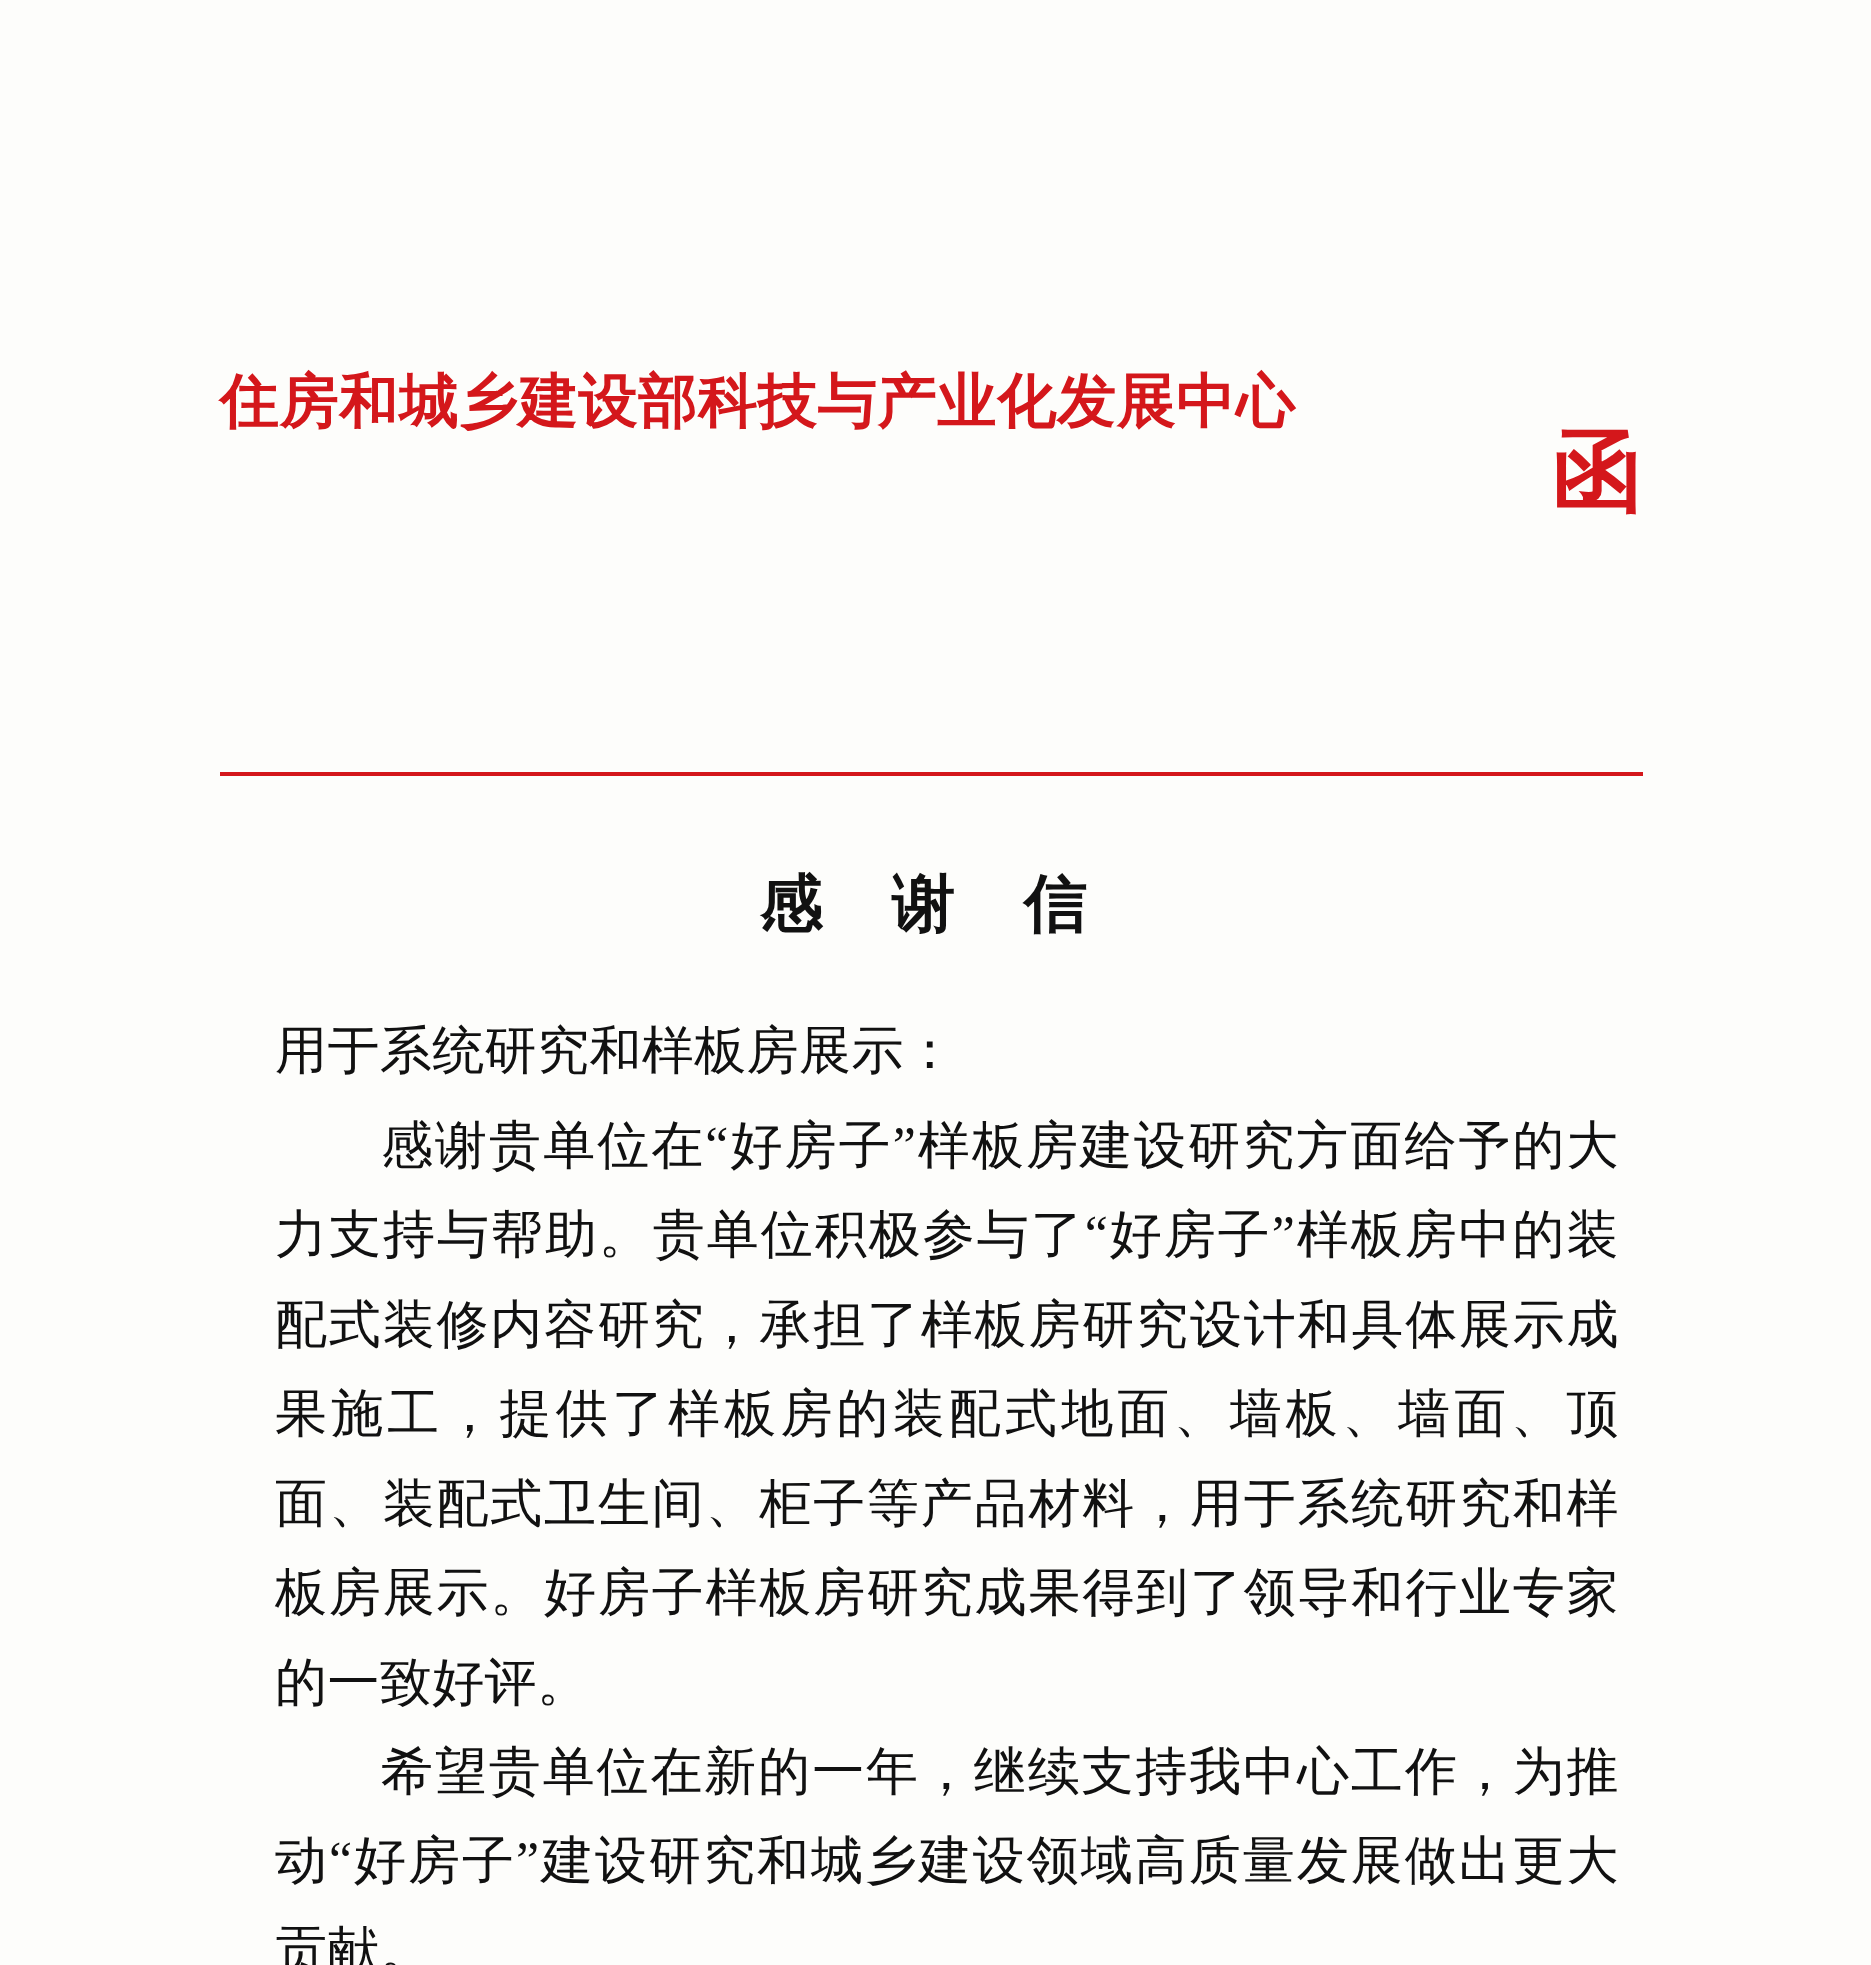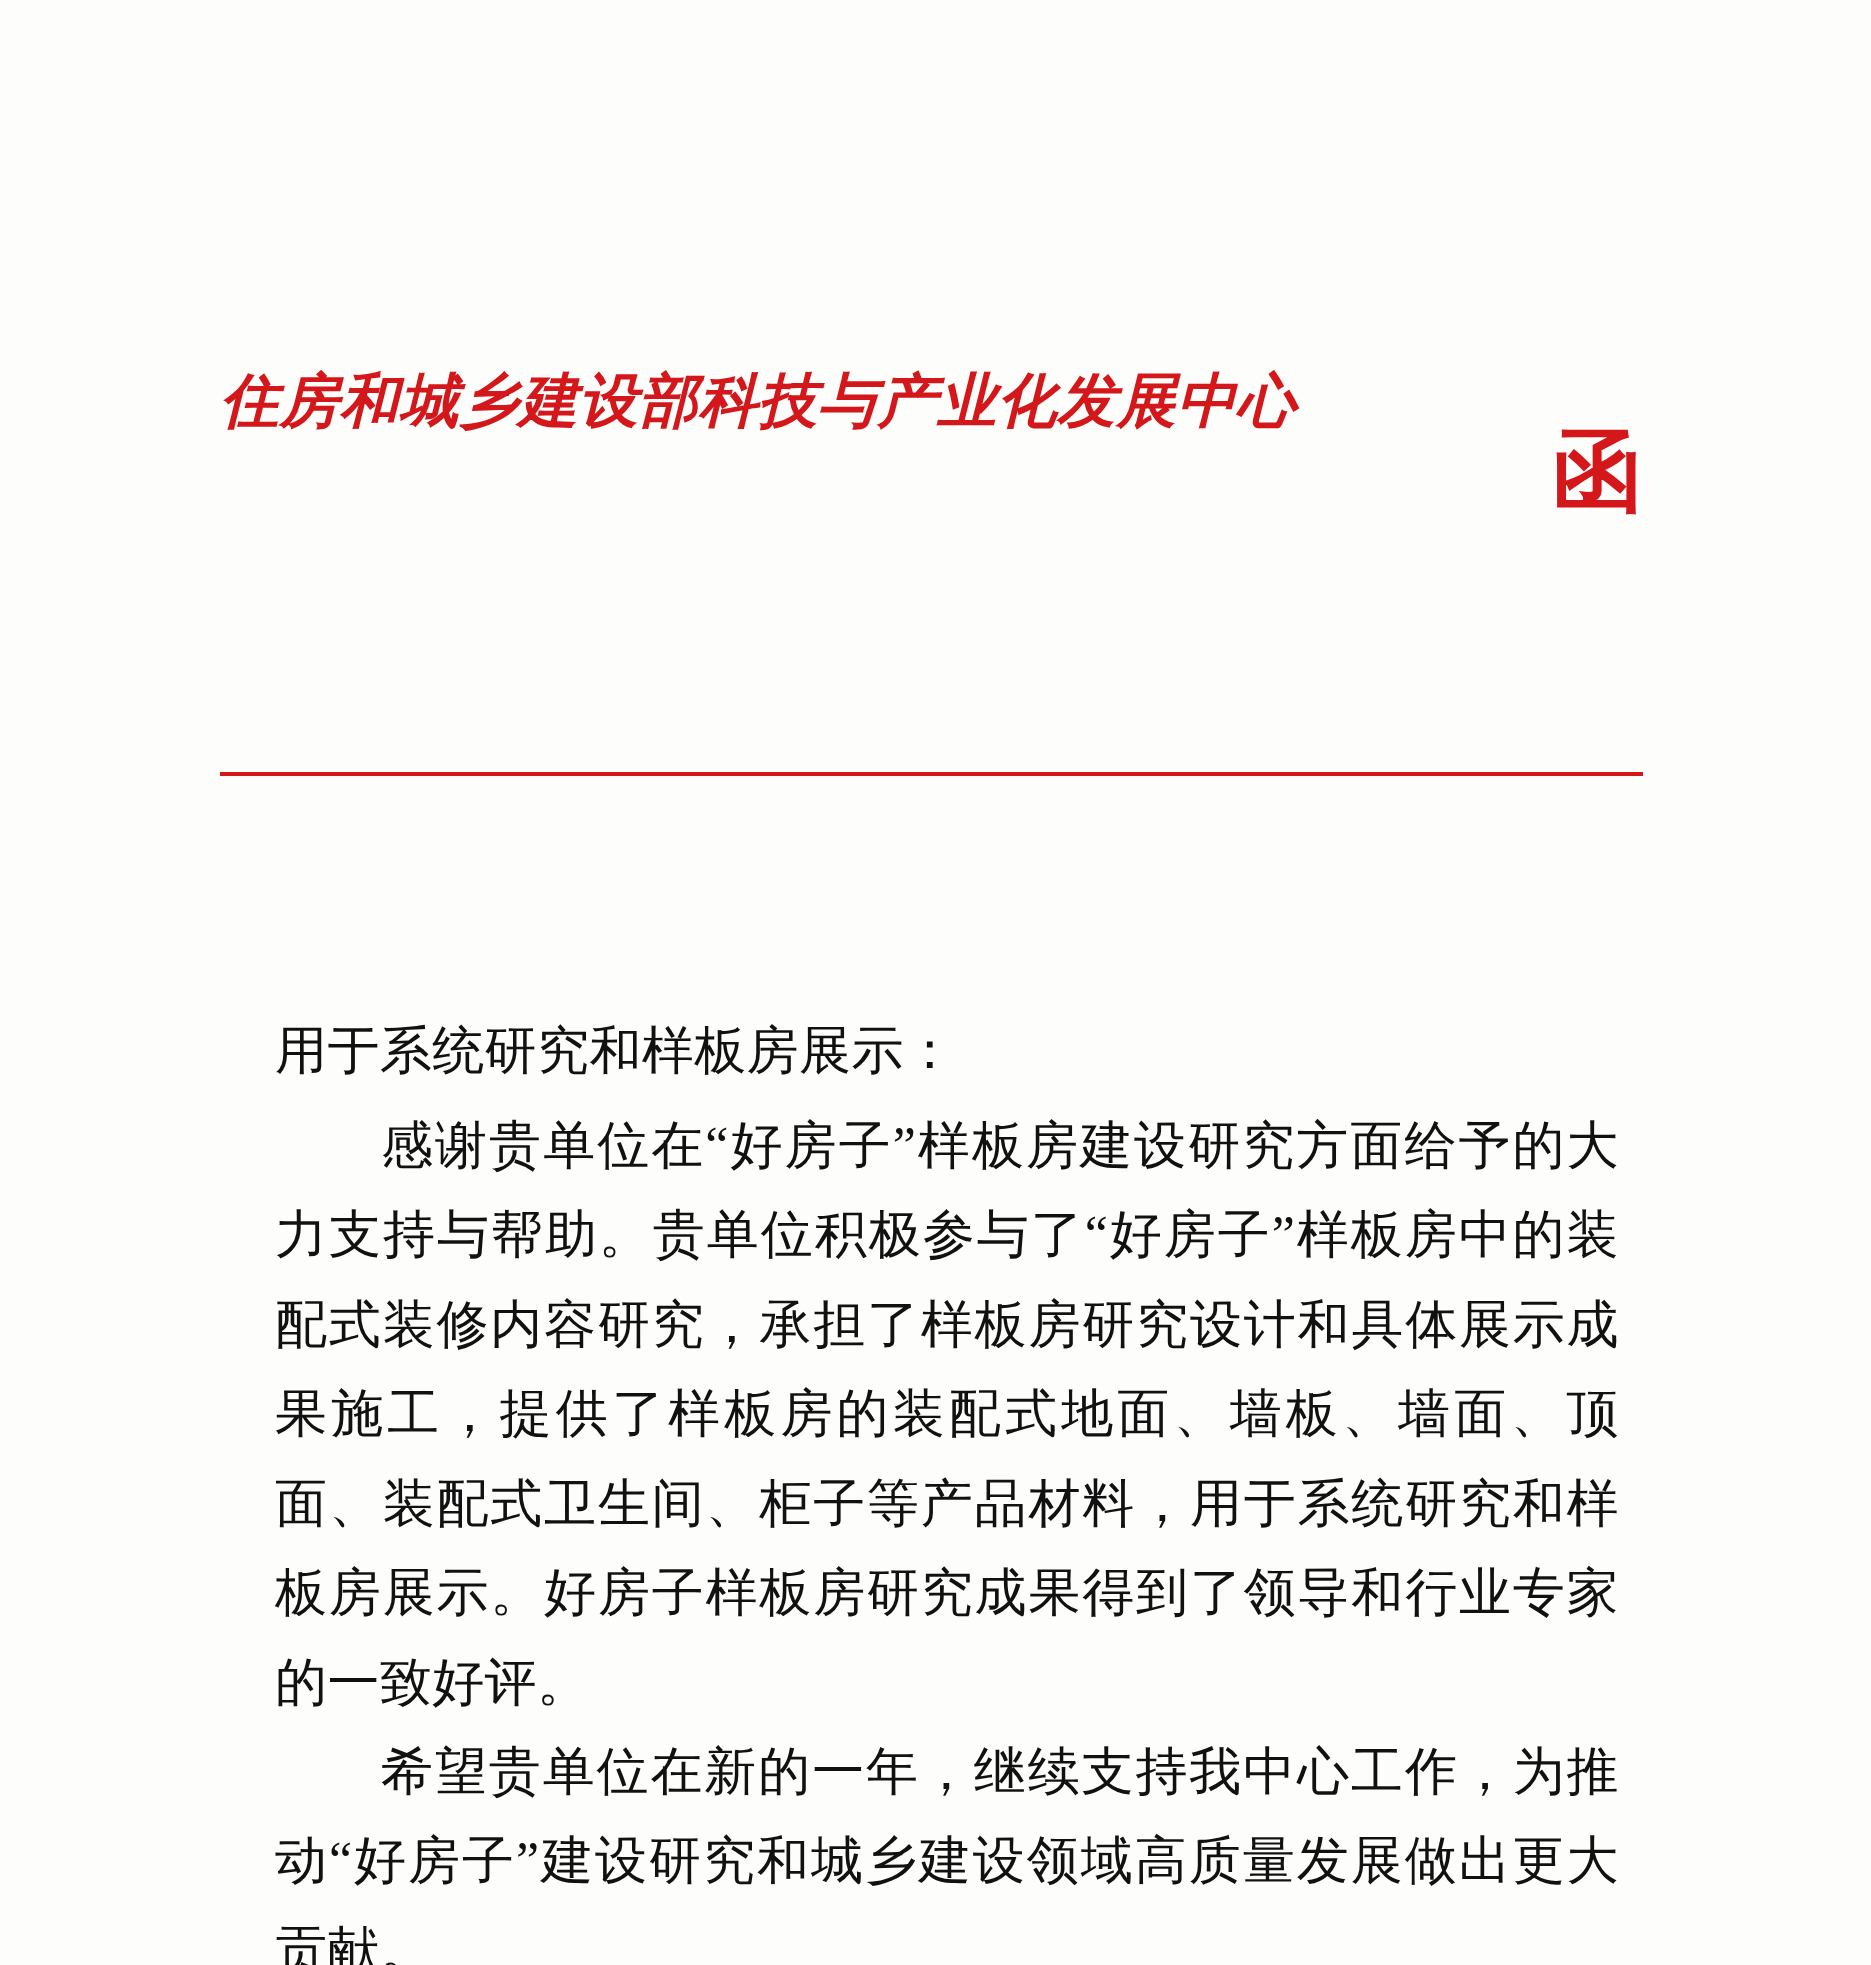--- a/index.html
+++ b/index.html
@@ -25,21 +25,20 @@
     top: 366px;
     width: 1446px;
     display: flex;
     align-items: flex-start;
     justify-content: space-between;
   }
   .lh-titles {
     display: flex;
     flex-direction: column;
     gap: 11px;
-    font-style: italic;
   }
   .lh-line {
     color: #d4171b;
     font-family: "DejaVu Serif", "Liberation Serif", serif;
     font-weight: 700;
     font-size: 59px;
     line-height: 1.18;
     letter-spacing: 0.8px;
     white-space: nowrap;
   }
@@ -106,20 +105,21 @@
 
   <div class="letterhead">
     <div class="lh-titles">
       <div class="lh-line">住房和城乡建设部科技与产业化发展中心</div>
     </div>
     <div class="lh-kind">函</div>
   </div>
 
   <div class="rule"></div>
 
+  <div class="doc-title">感 谢 信</div>
 
   <div class="body-block">
     <p class="salutation">用于系统研究和样板房展示：</p>
     <p class="para">感谢贵单位在“好房子”样板房建设研究方面给予的大力支持与帮助。贵单位积极参与了“好房子”样板房中的装配式装修内容研究，承担了样板房研究设计和具体展示成果施工，提供了样板房的装配式地面、墙板、墙面、顶面、装配式卫生间、柜子等产品材料，用于系统研究和样板房展示。好房子样板房研究成果得到了领导和行业专家的一致好评。</p>
     <p class="para">希望贵单位在新的一年，继续支持我中心工作，为推动“好房子”建设研究和城乡建设领域高质量发展做出更大贡献。</p>
 
   </div>
 
 </div>
 

